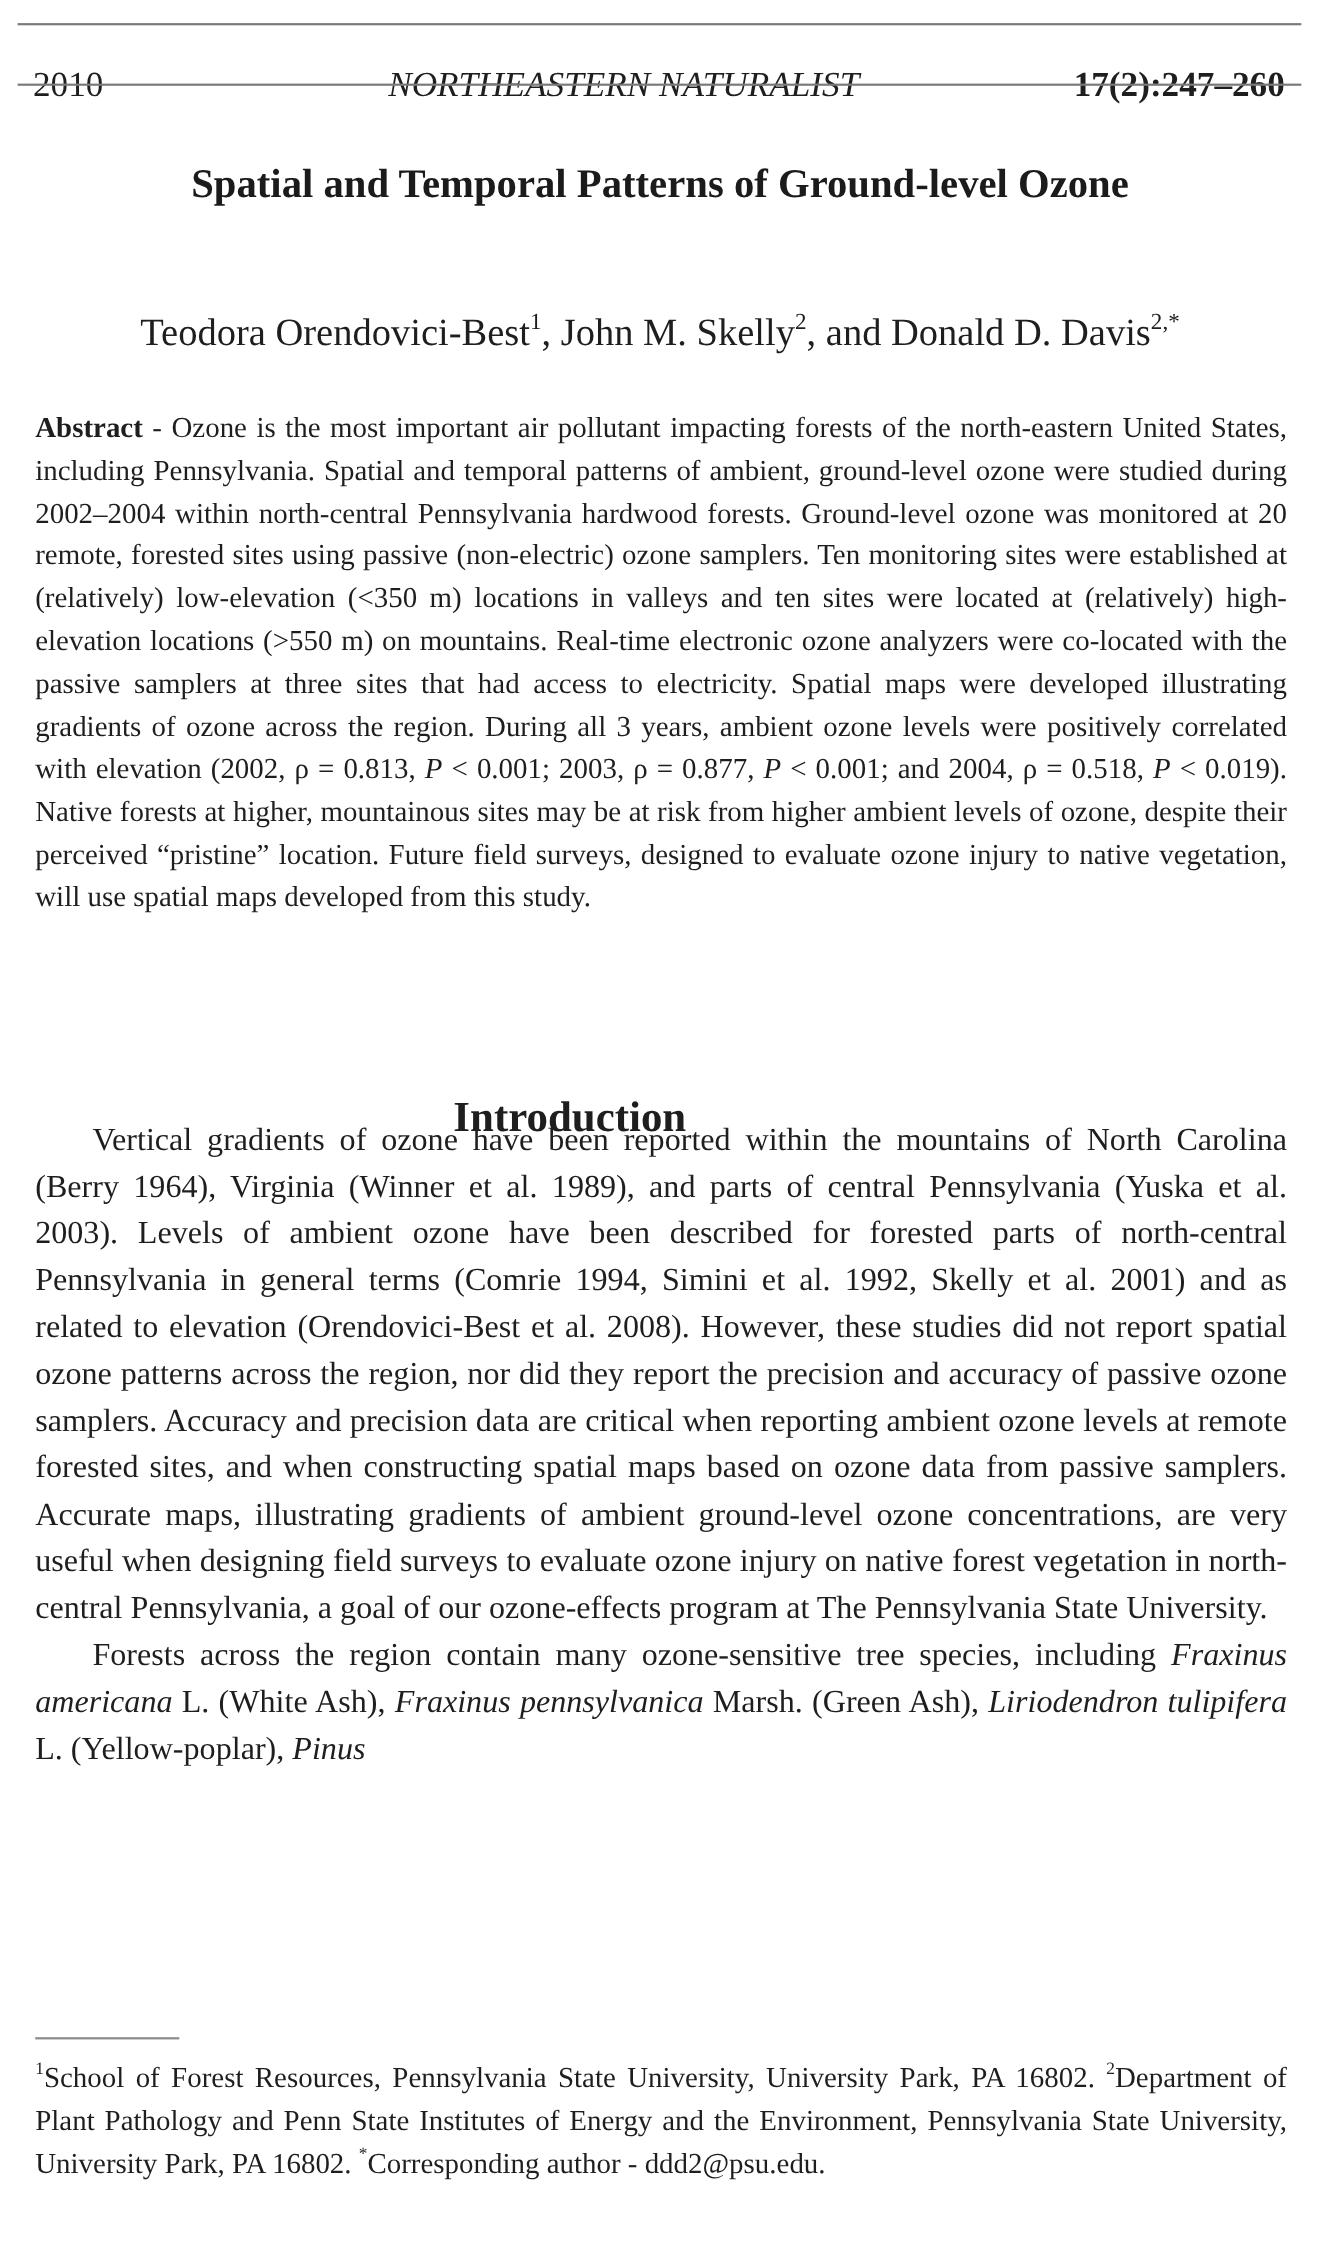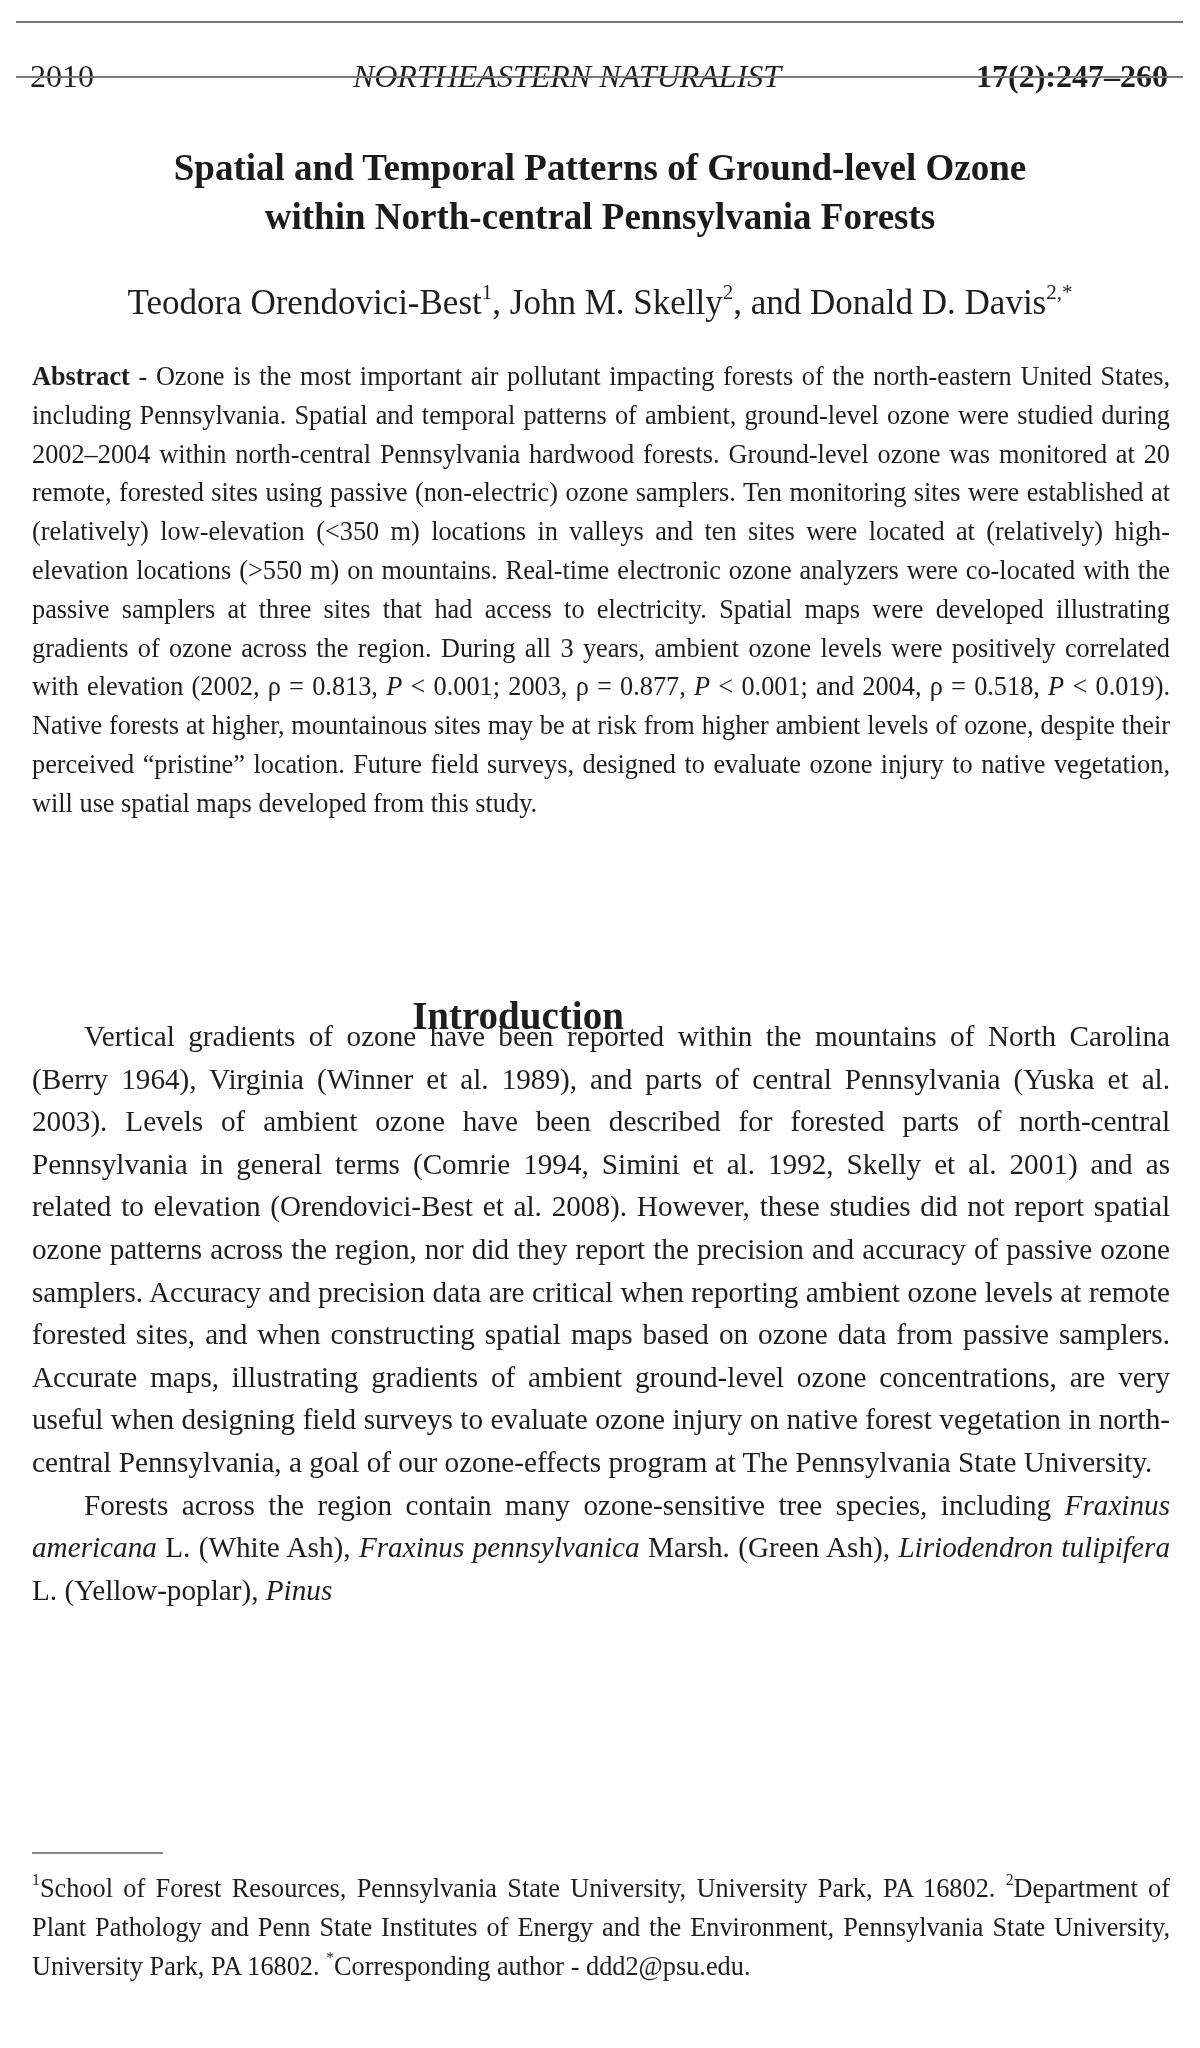--- a/index.html
+++ b/index.html
@@ -11,21 +11,21 @@
   .hdr { position: absolute; top: 32px; font-size: 32px; line-height: 32px; margin-top: 28px; }
   #hdr-year { left: 30px; }
   #hdr-journal { left: 0; width: 1134px; text-align: center; font-style: italic; }
   #hdr-vol { right: 32px; font-weight: bold; }
   #title { position: absolute; top: 143px; left: 0; width: 1200px; text-align: center;
            font-weight: bold; font-size: 37px; line-height: 49px; color: #1b1b1b; }
   #authors { position: absolute; top: 286px; left: 0; width: 1200px; text-align: center;
              font-size: 35px; line-height: 34px; }
   sup { font-size: 60%; line-height: 0; position: relative; top: -2px; }
   .block { position: absolute; left: 32px; width: 1138px; text-align: justify; }
-  #abstract { top: 358px; font-size: 26.3px; line-height: 38.8px; }
+  #abstract { top: 370px; font-size: 26.3px; line-height: 38.8px; }
   #abstract b { font-weight: bold; }
   #intro-heading { position: absolute; top: 998px; left: 0; width: 1036px; text-align: center;
                    font-weight: bold; font-size: 39px; line-height: 36px; }
   #intro { top: 1015px; font-size: 29.2px; line-height: 42.6px; }
   #intro p { margin: 0; text-indent: 52px; }
   #fn-rule { position: absolute; top: 1852px; left: 32px; width: 131px; height: 2px; background: #8a8a8a; }
   #footnotes { top: 1869px; font-size: 26.3px; line-height: 39px; }
   #footnotes p { margin: 0; }
   i { font-style: italic; }
 </style>
@@ -33,21 +33,20 @@
 <body>
 
 <div class="rule" id="rule-top"></div>
 <span class="hdr" id="hdr-year">2010</span>
 <span class="hdr" id="hdr-journal">NORTHEASTERN NATURALIST</span>
 <span class="hdr" id="hdr-vol">17(2):247–260</span>
 <div class="rule" id="rule-bottom"></div>
 
 <h1 id="title" style="margin:0">
   <span>Spatial and Temporal Patterns of Ground-level Ozone</span><br>
-  <span>within North-central Pennsylvania Forests</span>
 </h1>
 
 <div id="authors">
   <span>Teodora Orendovici-Best</span><sup>1</sup><span>, </span><span>John M. Skelly</span><sup>2</sup><span>, and </span><span>Donald D. Davis</span><sup>2,*</sup>
 </div>
 
 <div class="block" id="abstract">
   <b>Abstract</b><span> - Ozone is the most important air pollutant impacting forests of the north-eastern United States, including Pennsylvania. Spatial and temporal patterns of ambient, ground-level ozone were studied during 2002–2004 within north-central Pennsylvania hardwood forests. Ground-level ozone was monitored at 20 remote, forested sites using passive (non-electric) ozone samplers. Ten monitoring sites were established at (relatively) low-elevation (&lt;350 m) locations in valleys and ten sites were located at (relatively) high-elevation locations (&gt;550 m) on mountains. Real-time electronic ozone analyzers were co-located with the passive samplers at three sites that had access to electricity. Spatial maps were developed illustrating gradients of ozone across the region. During all 3 years, ambient ozone levels were positively correlated with elevation (2002, ρ = 0.813, </span><i>P</i><span> &lt; 0.001; 2003, ρ = 0.877, </span><i>P</i><span> &lt; 0.001; and 2004, ρ = 0.518, </span><i>P</i><span> &lt; 0.019). Native forests at higher, mountainous sites may be at risk from higher ambient levels of ozone, despite their perceived “pristine” location. Future field surveys, designed to evaluate ozone injury to native vegetation, will use spatial maps developed from this study.</span>
 </div>
 

